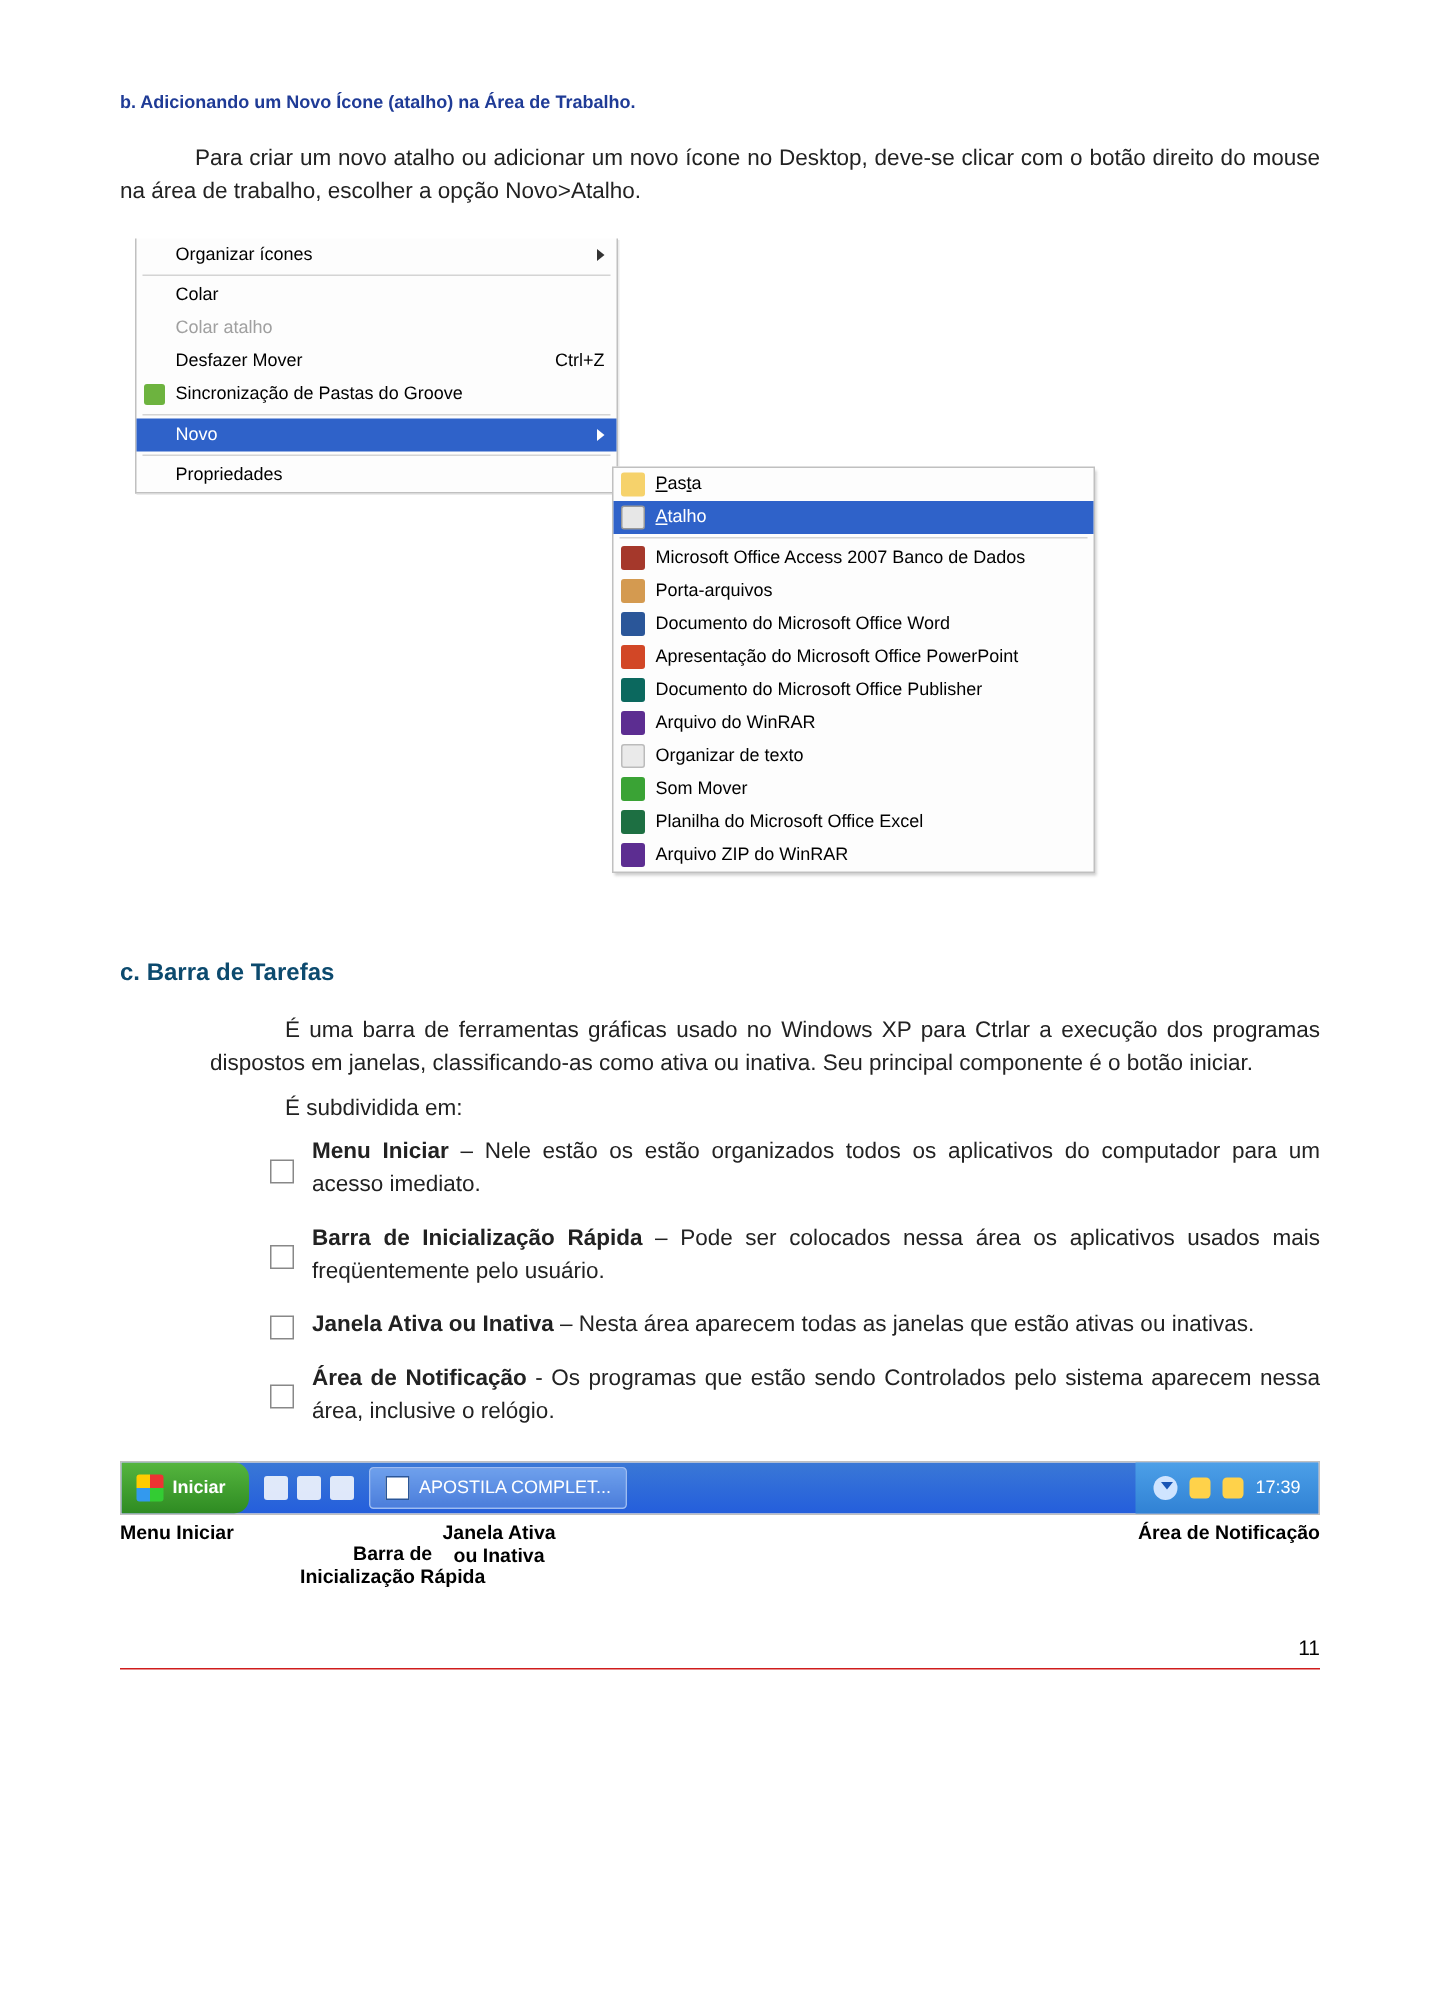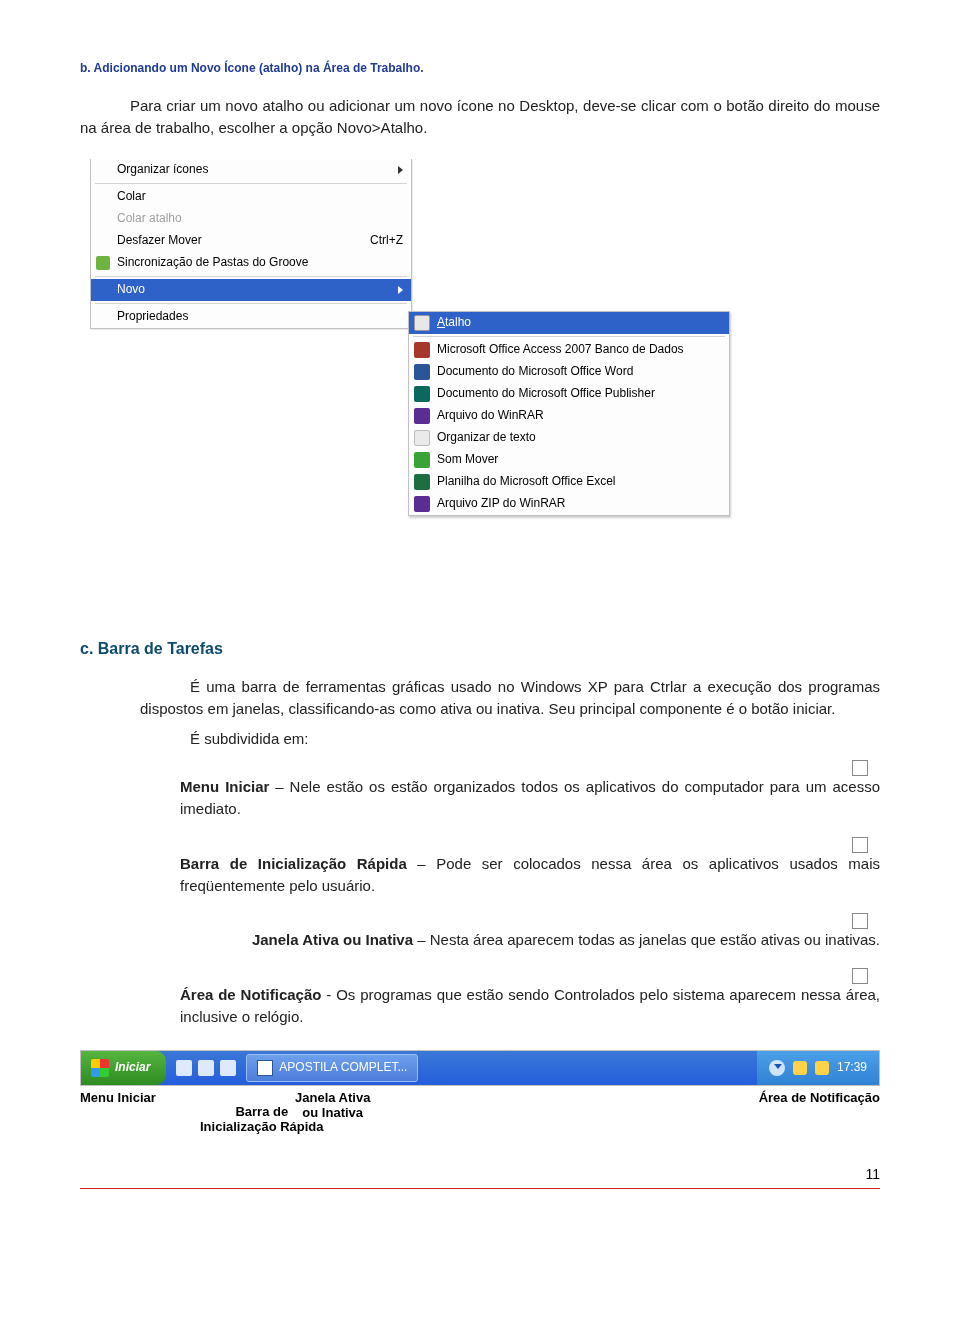--- a/index.html
+++ b/index.html
@@ -34,24 +34,23 @@
     text-align: justify;
     text-indent: 50px;
     margin: 0 0 8px 60px;
   }
   .sub-p {
     text-align: justify;
     margin: 0 0 8px 60px;
   }
   .bullet-row {
     display: flex;
-    align-items: flex-end;
+    align-items: center;
     margin: 0 0 14px 100px;
     text-align: justify;
-    flex-direction: column;
   }
   .bullet-marker {
     width: 14px;
     height: 14px;
     border: 1px solid #888;
     flex: 0 0 14px;
     margin-right: 12px;
     margin-top: 3px;
   }
   .bullet-text { flex: 1; }
@@ -159,21 +158,20 @@
     font-size:12px;
     color:#fff;
     overflow:hidden;
   }
   .start-btn {
     display:flex; align-items:center; gap:6px;
     background: linear-gradient(#55b53e,#2e8b22);
     height:100%; padding:0 16px 0 10px;
     border-radius:0 10px 10px 0;
     font-weight:bold;
-    font-style:italic;
   }
   .start-logo { width:18px; height:18px; background:
     conic-gradient(#e33 0 25%, #3c3 0 50%, #39e 0 75%, #fc0 0);
     border-radius:2px;
   }
   .ql { display:flex; gap:6px; padding:0 10px; }
   .ql-ic { width:16px; height:16px; background:rgba(255,255,255,0.85); border-radius:2px; }
   .task-item {
     display:flex; align-items:center; gap:6px;
     background: linear-gradient(#6ea0ec,#4b7ddb);
@@ -248,32 +246,44 @@
       <span>Novo</span>
       <span class="arrow"></span>
     </div>
     <div class="ctx-sep"></div>
     <div class="ctx-item">
       <span>Propriedades</span>
     </div>
   </div>
 
   <div class="sub-menu">
+    <div class="sub-item">
+      <span class="sub-icon ic-folder"></span>
+      <span><span class="u">P</span>as<span class="u">t</span>a</span>
+    </div>
     <div class="sub-item hover">
       <span class="sub-icon ic-short"></span>
       <span><span class="u">A</span>talho</span>
     </div>
     <div class="sub-sep"></div>
     <div class="sub-item">
       <span class="sub-icon ic-access"></span>
       <span>Microsoft Office Access 2007 Banco de Dados</span>
     </div>
     <div class="sub-item">
+      <span class="sub-icon ic-brief"></span>
+      <span>Porta-arquivos</span>
+    </div>
+    <div class="sub-item">
       <span class="sub-icon ic-word"></span>
       <span>Documento do Microsoft Office Word</span>
+    </div>
+    <div class="sub-item">
+      <span class="sub-icon ic-ppt"></span>
+      <span>Apresentação do Microsoft Office PowerPoint</span>
     </div>
     <div class="sub-item">
       <span class="sub-icon ic-pub"></span>
       <span>Documento do Microsoft Office Publisher</span>
     </div>
     <div class="sub-item">
       <span class="sub-icon ic-rar"></span>
       <span>Arquivo do WinRAR</span>
     </div>
     <div class="sub-item">

